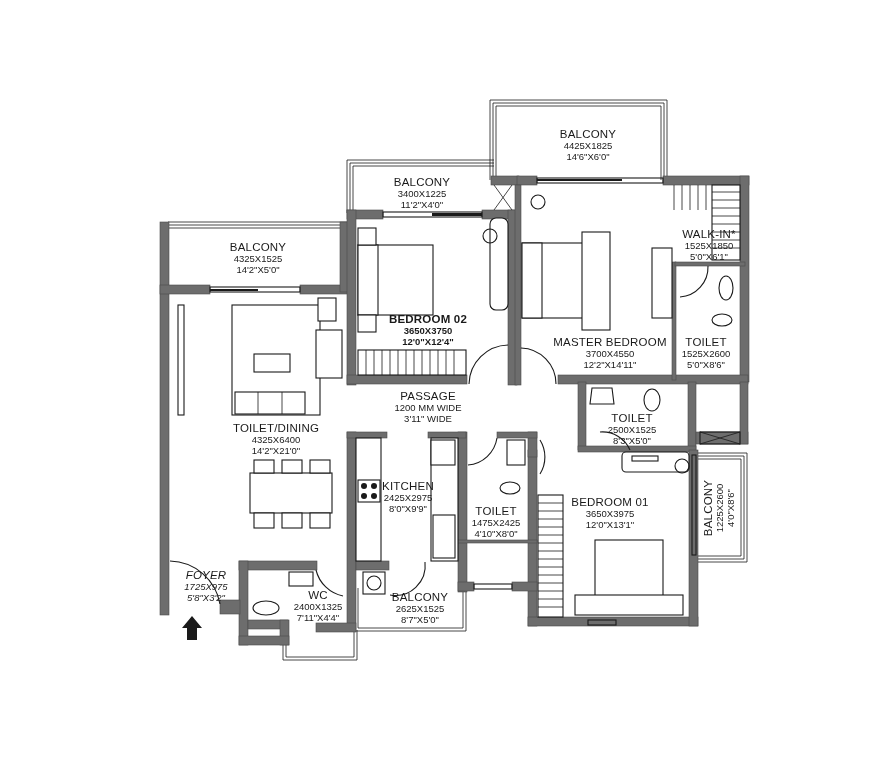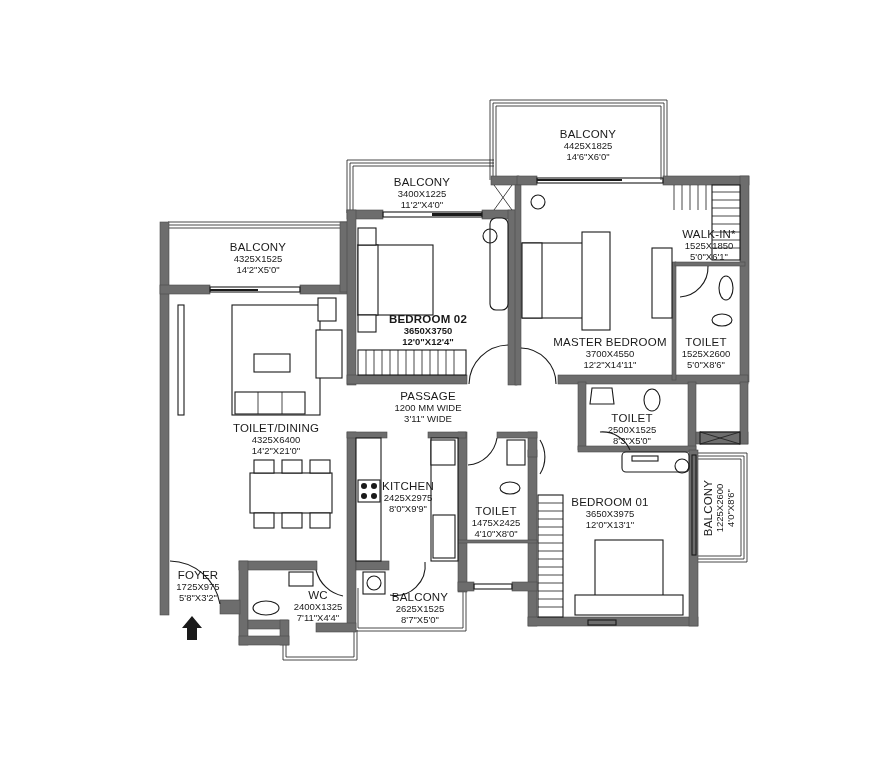--- a/index.html
+++ b/index.html
@@ -269,21 +269,21 @@
 <div class="lbl" style="left:610px;top:496px;">
   <span class="n">BEDROOM 01</span>
   <span class="d">3650X3975</span>
   <span class="d">12'0"X13'1"</span>
 </div>
 <div class="lbl vert" style="left:720px;top:508px;">
   <span class="n">BALCONY</span>
   <span class="d">1225X2600</span>
   <span class="d">4'0"X8'6"</span>
 </div>
-<div class="lbl" style="left:198px;top:569px;">
+<div class="lbl" style="left:206px;top:569px;font-style:italic;">
   <span class="n">FOYER</span>
   <span class="d">1725X975</span>
   <span class="d">5'8"X3'2"</span>
 </div>
 <div class="lbl" style="left:318px;top:589px;">
   <span class="n">WC</span>
   <span class="d">2400X1325</span>
   <span class="d">7'11"X4'4"</span>
 </div>
 <div class="lbl" style="left:420px;top:591px;">

